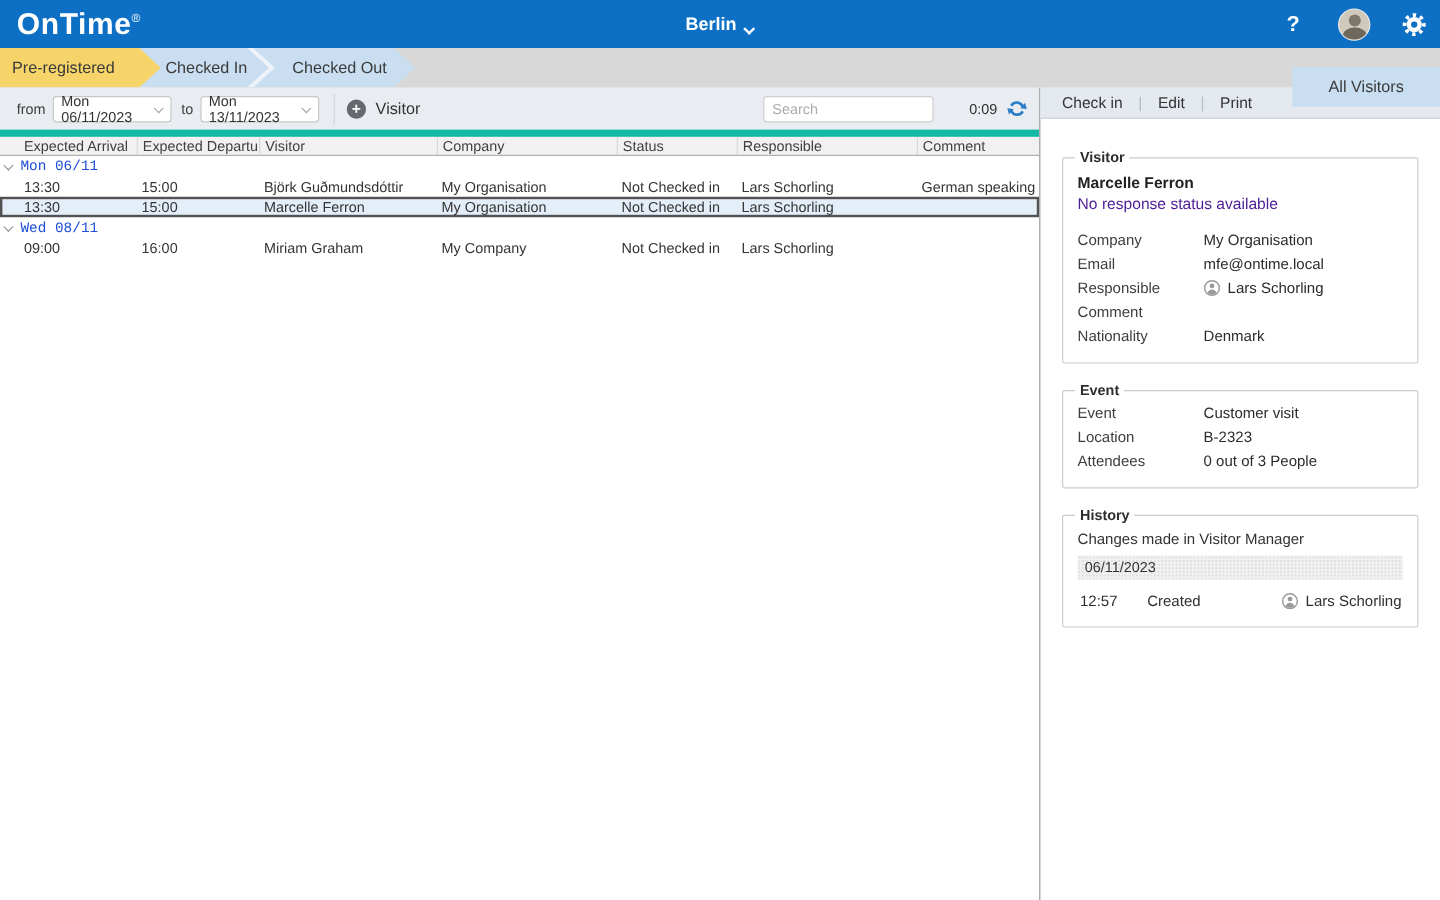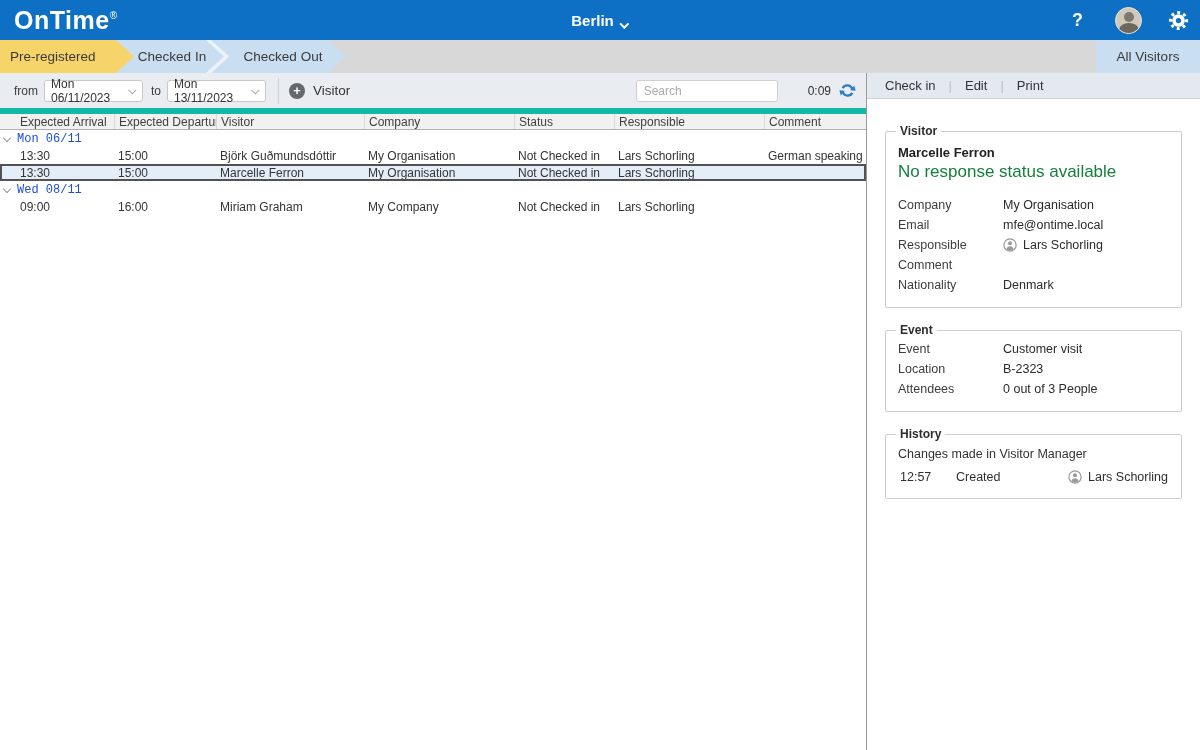--- a/index.html
+++ b/index.html
@@ -25,21 +25,21 @@
   .strip-blue { position:absolute; left:0; top:0; height:33px; width:346px; background:#c9def1;
     clip-path:polygon(0 0, 328px 0, 346px 50%, 328px 100%, 0 100%); }
   .tab-sep { position:absolute; left:206px; top:0; height:33px; width:24px; background:#eef3f9;
     clip-path:polygon(0 0, 5px 0, 23px 50%, 5px 100%, 0 100%, 18px 50%); }
   .tab-yellow { position:absolute; left:0; top:0; height:33px; width:134px; background:#f6d46a;
     clip-path:polygon(0 0, 116px 0, 134px 50%, 116px 100%, 0 100%); }
   .tab-label { position:absolute; top:0; line-height:33px; cursor:pointer; }
   .tl-pre { left:10px; }
   .tl-in { left:128px; width:88px; text-align:center; }
   .tl-out { left:240px; width:86px; text-align:center; }
-  .tab-all { position:absolute; right:0; top:0; height:33px; width:104px; background:#c9def1; text-align:center; line-height:33px; cursor:pointer; }
+  .tab-all { position:absolute; right:0; top:16px; height:33px; width:123px; background:#c9def1; text-align:center; line-height:33px; cursor:pointer; }
 
   
   .content { flex:1; display:flex; min-height:0; }
   .left { width:866px; flex:none; display:flex; flex-direction:column; background:#fff; }
   .right { flex:1; border-left:1px solid #9a9a9a; display:flex; flex-direction:column; background:#fff; }
 
   
   .toolbar { height:35px; flex:none; background:#e9edf1; display:flex; align-items:center; padding:0 8px 0 14px; font-size:12px; color:#3c3c3c; }
   .toolbar .lbl { margin-right:6px; }
   .dateselect { width:99px; height:22px; background:#fff; border:1px solid #c8c8c8; border-radius:3px; display:flex; align-items:center; justify-content:center; padding:0 6px; font-size:12px; color:#333; margin-right:8px; cursor:pointer; }
@@ -68,21 +68,21 @@
   .table-rest { flex:1; background:#fff; }
 
   
   .panel-actions { height:26px; flex:none; background:#e4e9ef; border-bottom:1px solid #ccd3d9; display:flex; align-items:center; padding-left:18px; font-size:13px; color:#333; gap:13px; }
   .pa-btn { cursor:pointer; }
   .pa-sep { color:#b7bec6; }
   .panel-body { flex:1; padding:25px 18px 0; overflow:hidden; }
   fieldset { border:1px solid #ccc; border-radius:2px; padding:2px 12px 12px; margin-bottom:15px; }
   legend { font-weight:bold; font-size:12px; color:#2d2d2d; padding:0 4px; margin-left:-2px; }
   .v-name { font-weight:bold; font-size:13px; margin:5px 0 2px; color:#222; }
-  .v-status { font-size:17px; margin-bottom:13px; color:#15803d; }
+  .v-status { font-size:13px; margin-bottom:13px; color:#4c1d95; }
   .frow { display:flex; align-items:center; min-height:20px; font-size:12.5px; }
   .flabel { width:105px; flex:none; color:#3d3d3d; }
   .fvalue { color:#2b2b2b; display:flex; align-items:center; gap:6px; }
   .h-sub { font-size:12.5px; margin:4px 0 7px; color:#333; }
   .h-date { font-size:12px; color:#333; padding:3px 6px; margin-bottom:9px;
     background-color:#f1f1f1;
     background-image:radial-gradient(#dddddd 0.8px, transparent 0.8px);
     background-size:3px 3px; }
   .h-entry { display:flex; align-items:center; font-size:12.5px; padding:2px 0 2px 2px; color:#2f2f2f; }
   .h-time { width:56px; flex:none; }
@@ -268,20 +268,21 @@
           </div>
           <div class="frow">
             <span class="flabel">Attendees</span>
             <span class="fvalue">0 out of 3 People</span>
           </div>
         </fieldset>
 
         <fieldset>
           <legend>History</legend>
           <div class="h-sub">Changes made in Visitor Manager</div>
+          <div class="h-date">06/11/2023</div>
           <div class="h-entry">
             <span class="h-time">12:57</span>
             <span class="h-action">Created</span>
             <span class="h-user">
               <svg width="14" height="14" viewBox="0 0 16 16">
                 <circle cx="8" cy="8" r="7" fill="none" stroke="#9a9a9a" stroke-width="1.4"></circle>
                 <circle cx="8" cy="6" r="2.3" fill="#9a9a9a"></circle>
                 <path d="M3.7 12.8c.6-2.3 2.4-3.4 4.3-3.4s3.7 1.1 4.3 3.4a7 7 0 0 1-8.6 0z" fill="#9a9a9a"></path>
               </svg>
               <span>Lars Schorling</span>

